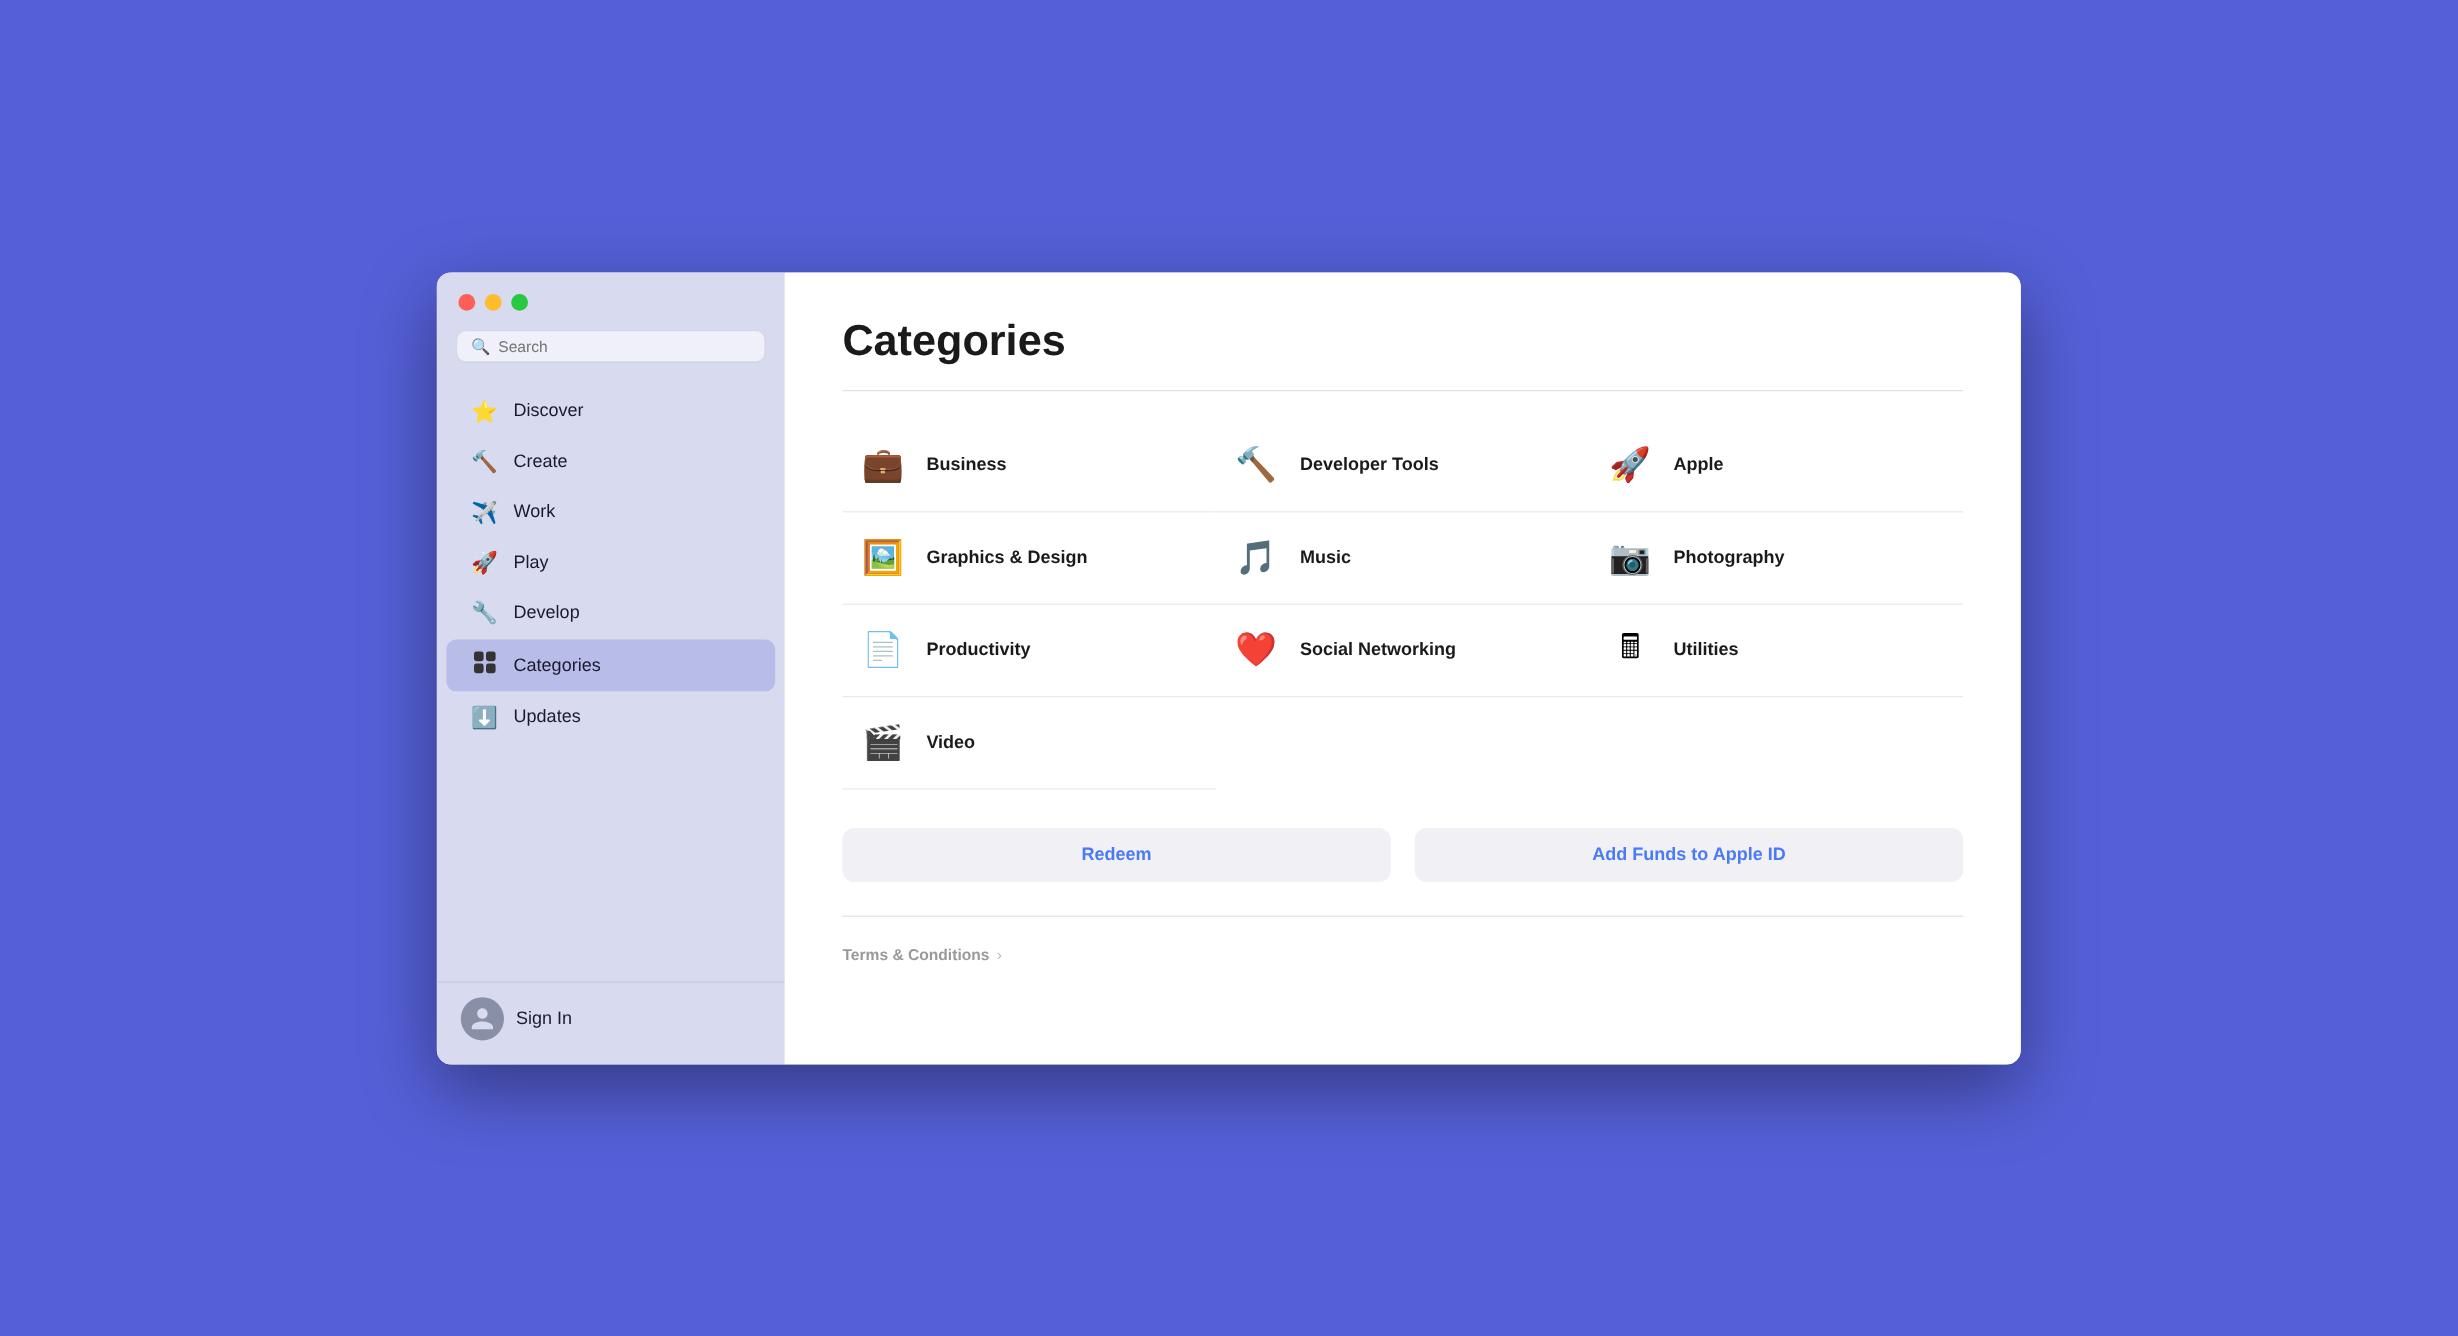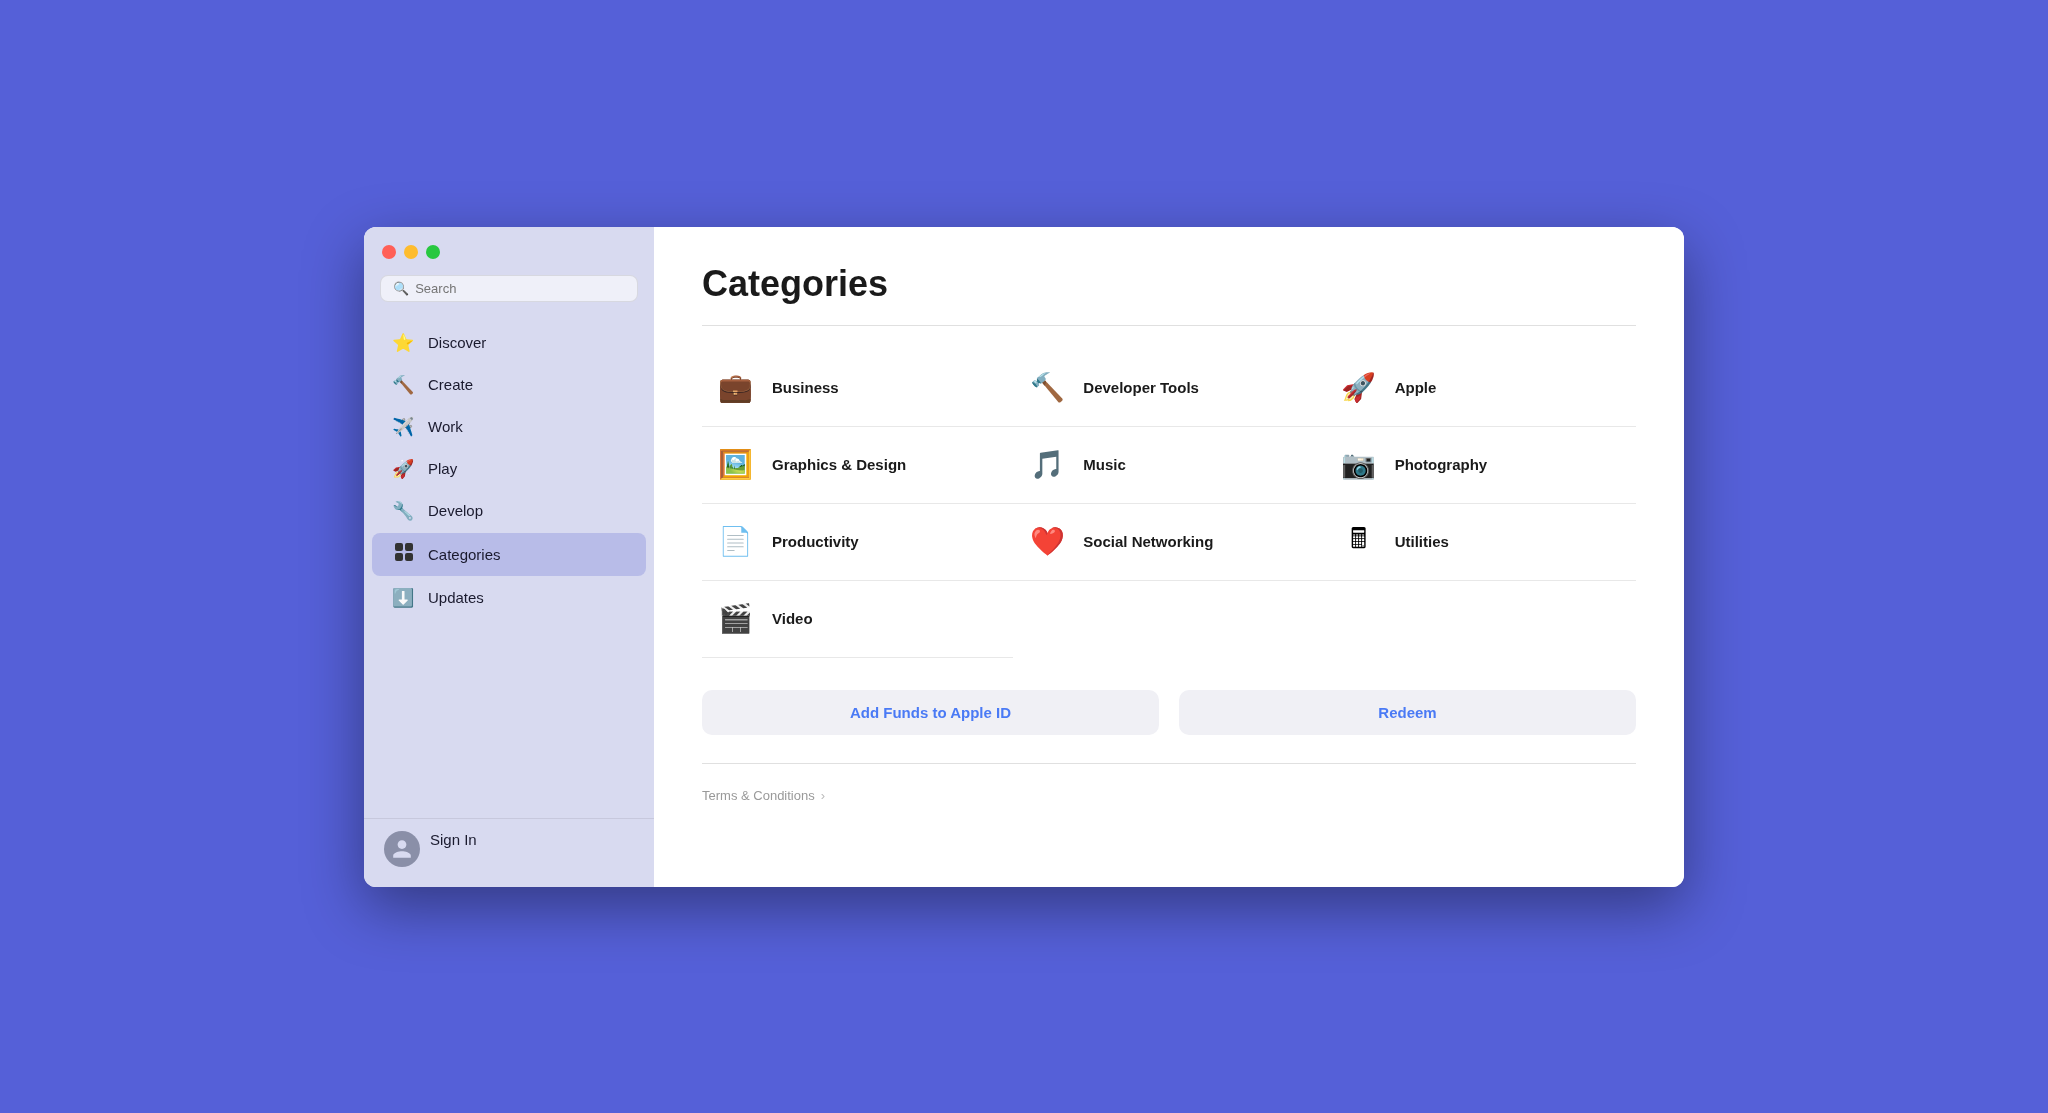--- a/index.html
+++ b/index.html
@@ -90,20 +90,21 @@
     .nav-item.active {
       background: #b8bce8;
     }
     .nav-icon { font-size: 18px; width: 24px; text-align: center; }
     .sidebar-bottom {
       padding: 12px 20px 20px 20px;
       border-top: 1px solid rgba(0,0,0,0.08);
     }
     .sign-in-row {
       display: flex;
+      align-items: center;
       gap: 10px;
       cursor: pointer;
     }
     .avatar-icon {
       width: 36px;
       height: 36px;
       border-radius: 50%;
       background: #8a8fa8;
       display: flex;
       align-items: center;
@@ -178,20 +179,21 @@
     }
     .terms-row {
       display: flex;
       align-items: center;
       gap: 6px;
       cursor: pointer;
     }
     .terms-label {
       font-size: 13px;
       color: #999;
+      font-weight: bold;
     }
     .terms-chevron {
       font-size: 13px;
       color: #bbb;
     }
   </style>
 </head>
 <body>
 
 <div class="window">
@@ -304,22 +306,22 @@
 
       <div class="category-item">
         <div class="category-icon">🎬</div>
         <span class="category-label">Video</span>
       </div>
       <div class="category-item" style="visibility:hidden;"></div>
       <div class="category-item" style="visibility:hidden;"></div>
     </div>
 
     <div class="actions-row">
+      <button class="action-btn">Redeem</button>
       <button class="action-btn">Add Funds to Apple ID</button>
-      <button class="action-btn">Redeem</button>
     </div>
 
     <div class="divider"></div>
 
     <div class="terms-row">
       <span class="terms-label">Terms &amp; Conditions</span>
       <span class="terms-chevron">›</span>
     </div>
   </div>
 </div>

